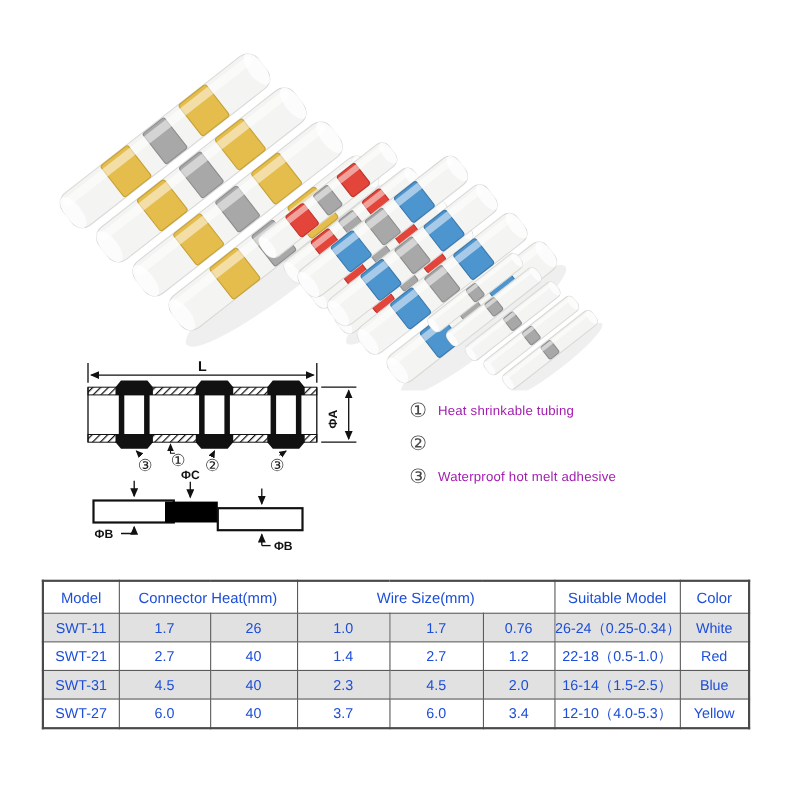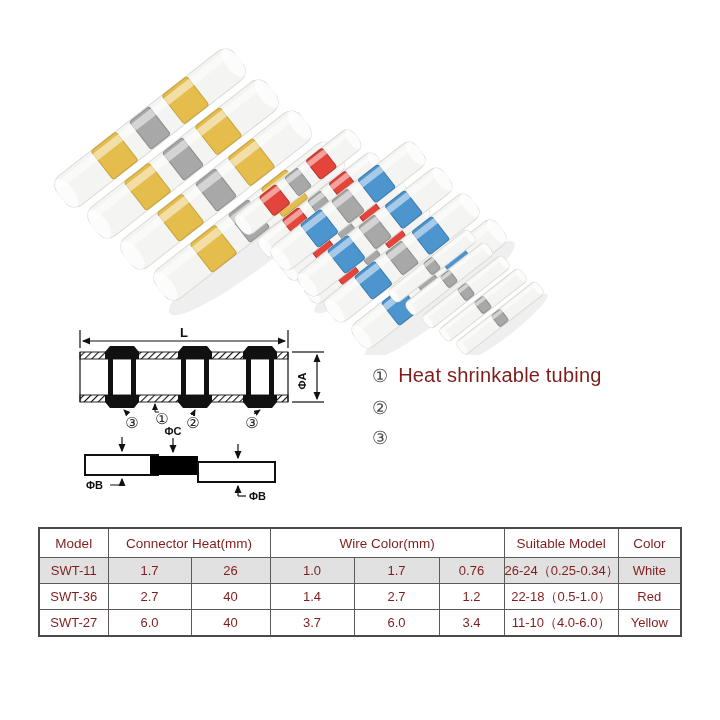--- a/index.html
+++ b/index.html
@@ -7,26 +7,26 @@
     width:720px; height:720px; position:relative; overflow:hidden;
     background:#ffffff;
     font-family:"Liberation Sans", sans-serif;
   }
   #photo-svg   { position:absolute; left:0;  top:0; }
   #diagram-svg { position:absolute; left:40px; top:318px; }
 
   .legend { position:absolute; left:372px; top:364px; }
   .legend-item { display:flex; align-items:center; margin-bottom:12px; }
   .legend-num  { font-size:18px; color:#4a4a4a; margin-right:10px; line-height:1; }
-  .legend-text { font-size:20px; color:#7f1d1d; letter-spacing:0.2px; }
+  .legend-text { font-size:12px; color:#a21caf; letter-spacing:0.2px; }
 
   table.spec {
     position:absolute; left:38px; top:527px; width:642px;
     border-collapse:collapse; table-layout:fixed;
-    border:2px solid #4a4a4a; color:#7f1d1d;
+    border:2px solid #4a4a4a; color:#1d4ed8;
   }
   table.spec th, table.spec td {
     border:1px solid #5a5a5a; text-align:center; vertical-align:middle;
     font-weight:normal; padding:0; overflow:hidden; white-space:nowrap;
   }
   table.spec thead th { height:28px; font-size:13.5px; }
   table.spec tbody td { height:25px; font-size:13px; }
   table.spec tr.shaded td { background:#e1e1e1; }
 </style>
 </head>
@@ -268,68 +268,79 @@
 <div class="legend">
   <div class="legend-item">
     <span class="legend-num">①</span>
     <span class="legend-text">Heat shrinkable tubing</span>
   </div>
   <div class="legend-item">
     <span class="legend-num">②</span>
   </div>
   <div class="legend-item">
     <span class="legend-num">③</span>
+    <span class="legend-text">Waterproof hot melt adhesive</span>
   </div>
 </div>
 
 <table class="spec">
   <colgroup>
     <col style="width:69px">
       <col style="width:83px">
       <col style="width:79px">
       <col style="width:84px">
     <col style="width:85px">
       <col style="width:65px">
       <col style="width:114px">
       <col style="width:63px">
   </colgroup>
   <thead>
     <tr>
       <th>Model</th>
       <th colspan="2">Connector Heat(mm)</th>
-      <th colspan="3">Wire Color(mm)</th>
+      <th colspan="3">Wire Size(mm)</th>
       <th>Suitable Model</th>
       <th>Color</th>
     </tr>
   </thead>
   <tbody id="spec-body">
       <tr class="shaded">
         <td>SWT-11</td>
         <td>1.7</td>
         <td>26</td>
         <td>1.0</td>
         <td>1.7</td>
         <td>0.76</td>
         <td>26-24（0.25-0.34）</td>
         <td>White</td>
       </tr>
       <tr>
-        <td>SWT-36</td>
+        <td>SWT-21</td>
         <td>2.7</td>
         <td>40</td>
         <td>1.4</td>
         <td>2.7</td>
         <td>1.2</td>
         <td>22-18（0.5-1.0）</td>
         <td>Red</td>
       </tr>
+      <tr class="shaded">
+        <td>SWT-31</td>
+        <td>4.5</td>
+        <td>40</td>
+        <td>2.3</td>
+        <td>4.5</td>
+        <td>2.0</td>
+        <td>16-14（1.5-2.5）</td>
+        <td>Blue</td>
+      </tr>
       <tr>
         <td>SWT-27</td>
         <td>6.0</td>
         <td>40</td>
         <td>3.7</td>
         <td>6.0</td>
         <td>3.4</td>
-        <td>11-10（4.0-6.0）</td>
+        <td>12-10（4.0-5.3）</td>
         <td>Yellow</td>
       </tr>
     </tbody>
 </table>
 
 </body></html>

